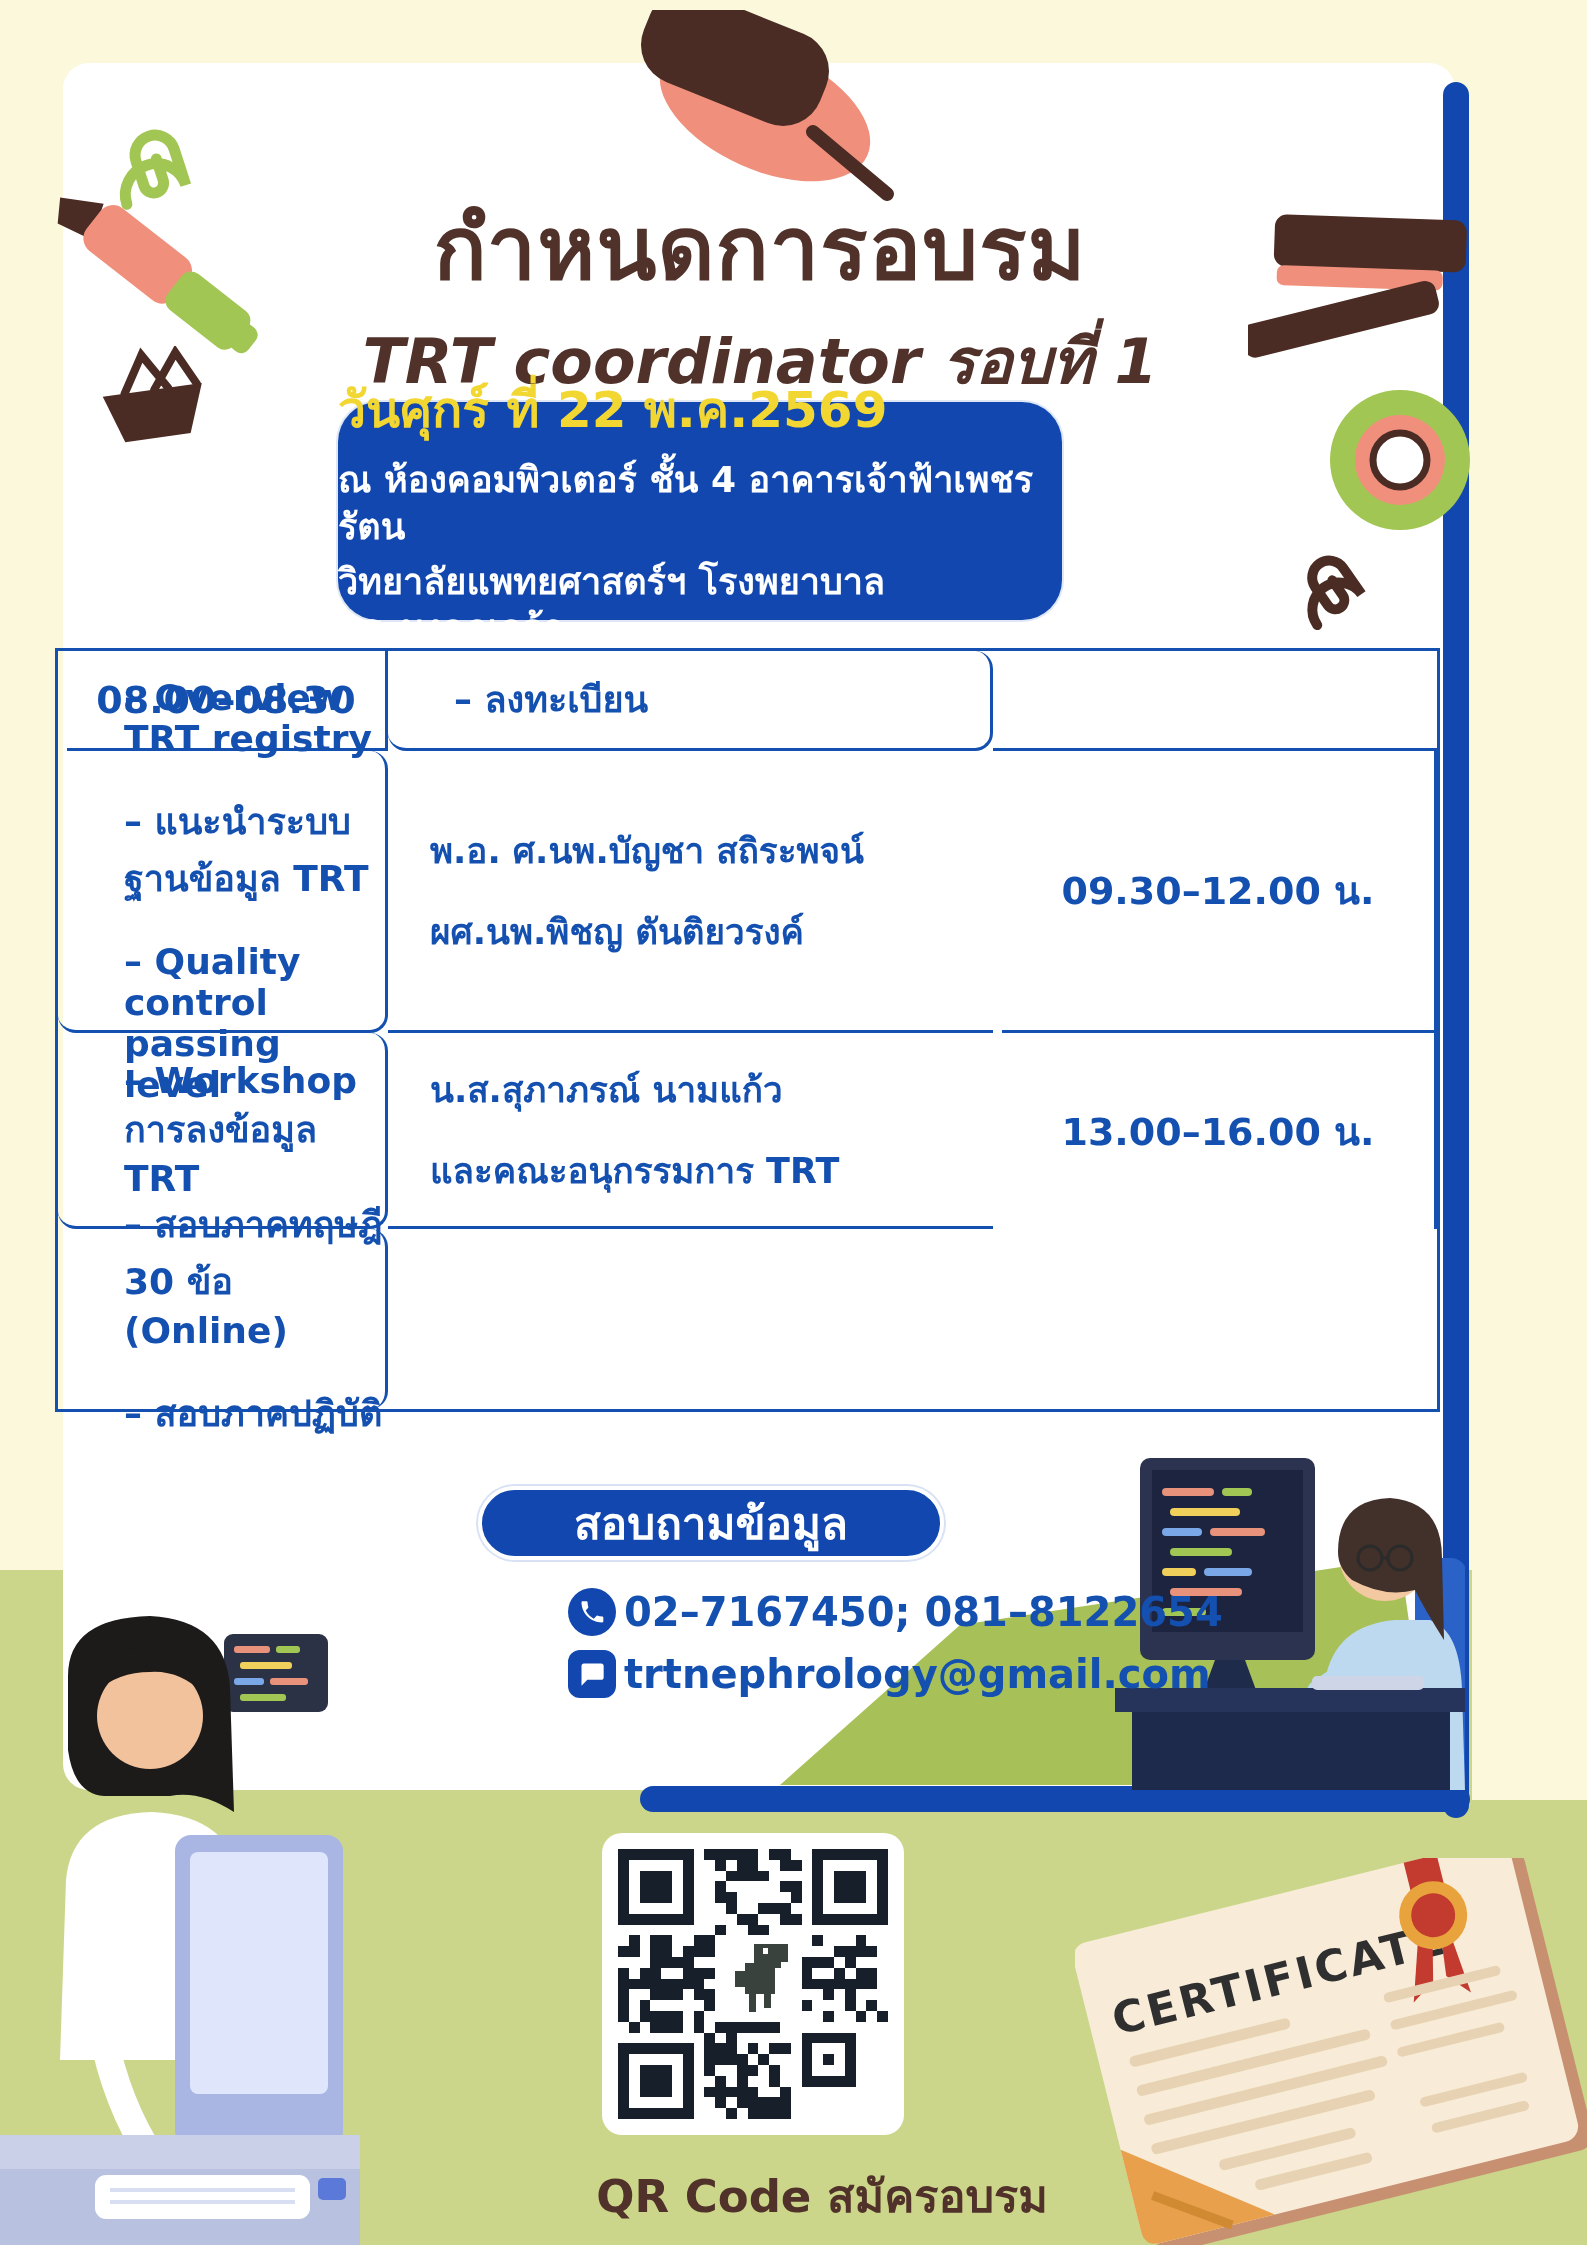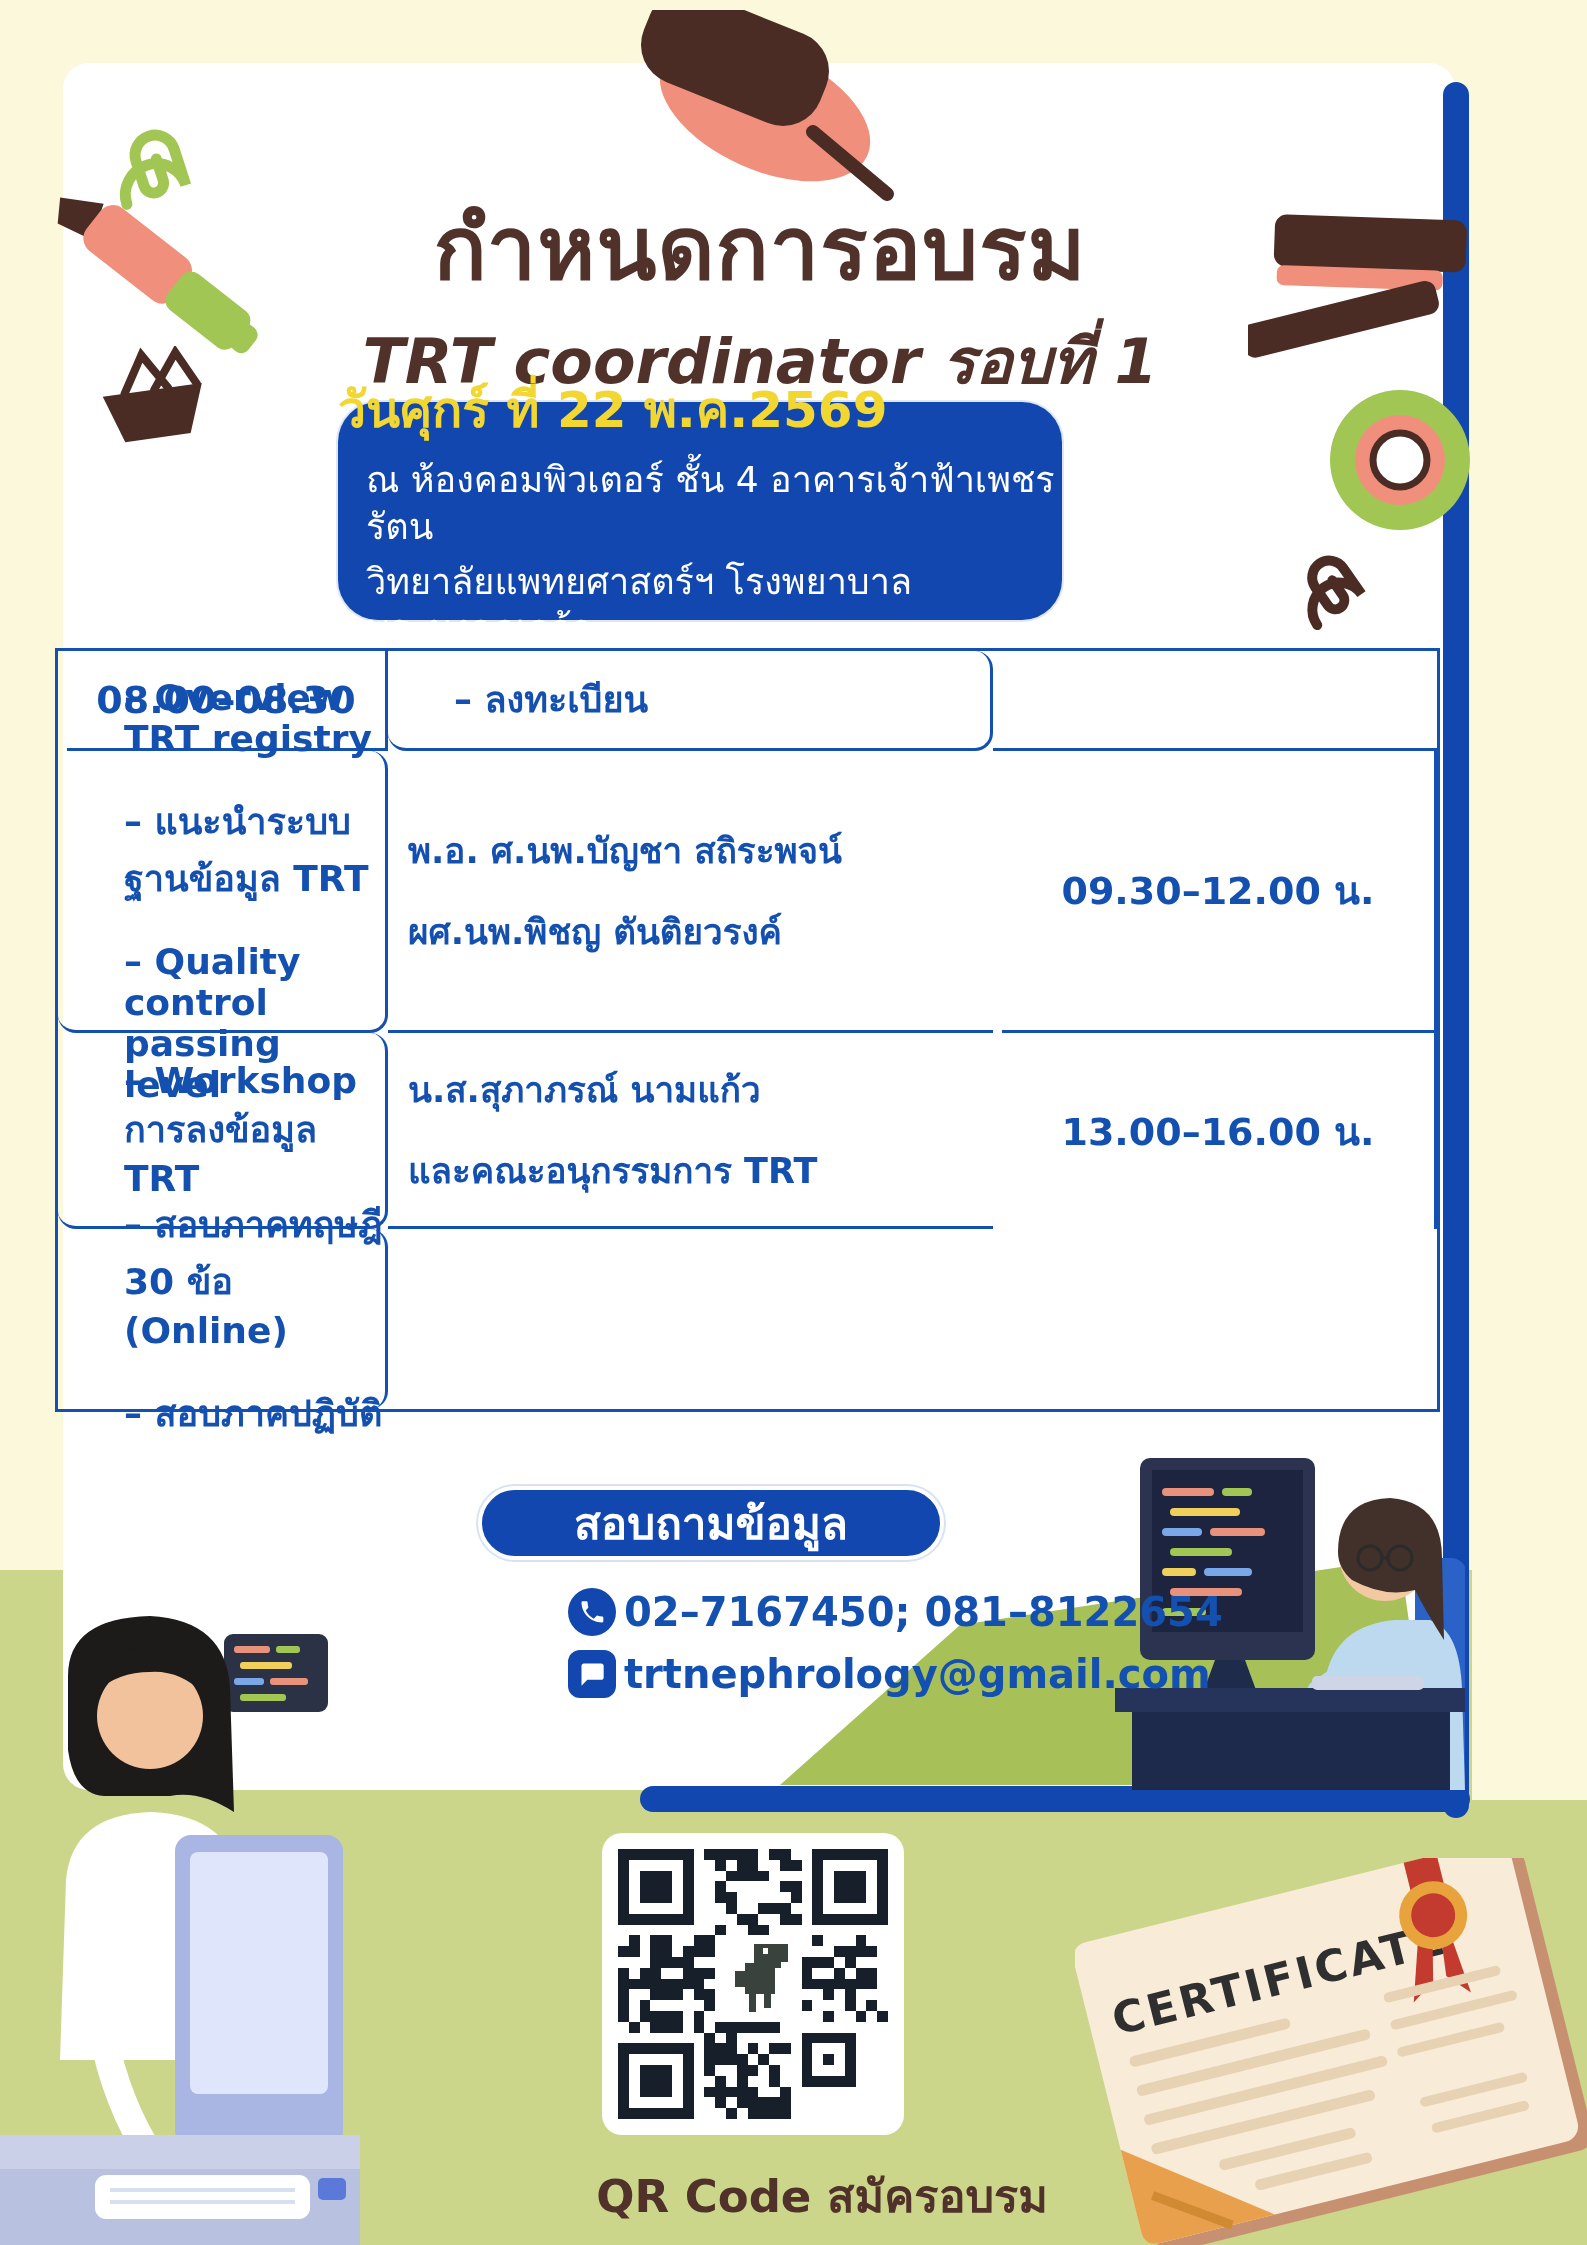--- a/index.html
+++ b/index.html
@@ -15,30 +15,30 @@
   
   .title{left:160px;top:178px;width:1200px;text-align:center;color:#50322a;
          font-size:88px;font-weight:800;letter-spacing:1px;}
   .subtitle{left:160px;top:312px;width:1200px;text-align:center;color:#50322a;
             font-size:62px;font-weight:700;font-style:italic;}
   
   .datebox{left:338px;top:402px;width:724px;height:218px;background:#1147ae;border-radius:40px;
            display:flex;flex-direction:column;align-items:flex-start;justify-content:center;gap:8px;
            box-shadow:0 0 0 2px #dfe7f6;}
   .datebox .date{color:#f2d733;font-size:50px;font-weight:700;}
-  .datebox .loc{color:#ffffff;font-size:36px;font-weight:400;line-height:1.3;padding-left:28px;}
+  .datebox .loc{color:#ffffff;font-size:36px;font-weight:700;line-height:1.3;}
   
   .sched{left:55px;top:648px;width:1385px;height:764px;border:3px solid #1450b0;box-sizing:border-box;
          display:grid;grid-template-columns:330px 605px 444px;grid-template-rows:100px 282px 196px 180px;}
   .cell{box-sizing:border-box;display:flex;flex-direction:column;justify-content:center;color:#1450b0;}
   .bR{border-right:3px solid #1450b0;}
   .bB{border-bottom:3px solid #1450b0;}
   .c-time{align-items:center;font-size:38px;font-weight:800;margin-left:9px;}
   .c-topic{padding-left:66px;font-size:36px;font-weight:800;gap:34px;border-radius:18px;}
-  .c-speaker{padding-left:20px;font-size:35px;font-weight:600;gap:26px;}
+  .c-speaker{padding-left:42px;font-size:35px;font-weight:600;gap:26px;}
   
   .pill{left:478px;top:1486px;width:458px;height:66px;background:#1147ae;border-radius:44px;
         border:4px solid #ffffff;box-shadow:0 0 0 2px #d9e2f5;display:flex;align-items:center;
         justify-content:center;color:#fff;font-size:44px;font-weight:800;}
   .contact-row{position:absolute;display:flex;align-items:center;gap:8px;}
   .c-ic{width:48px;height:48px;border-radius:50%;background:#1147ae;display:flex;
         align-items:center;justify-content:center;flex:0 0 auto;}
   .c-ic svg{width:28px;height:28px;fill:#fff;}
   .c-txt{color:#1450b0;font-size:40px;font-weight:800;}
   

